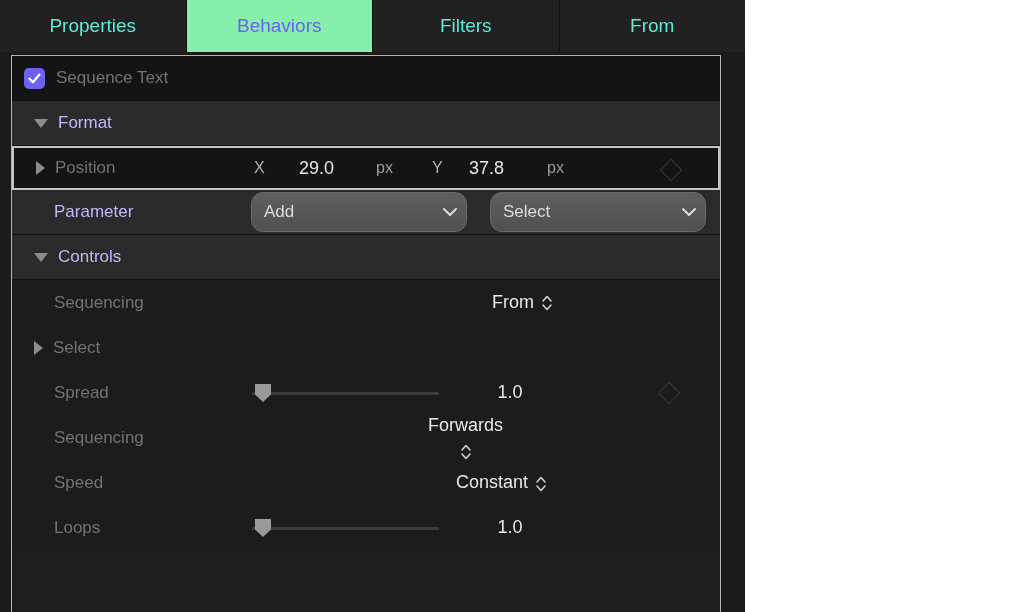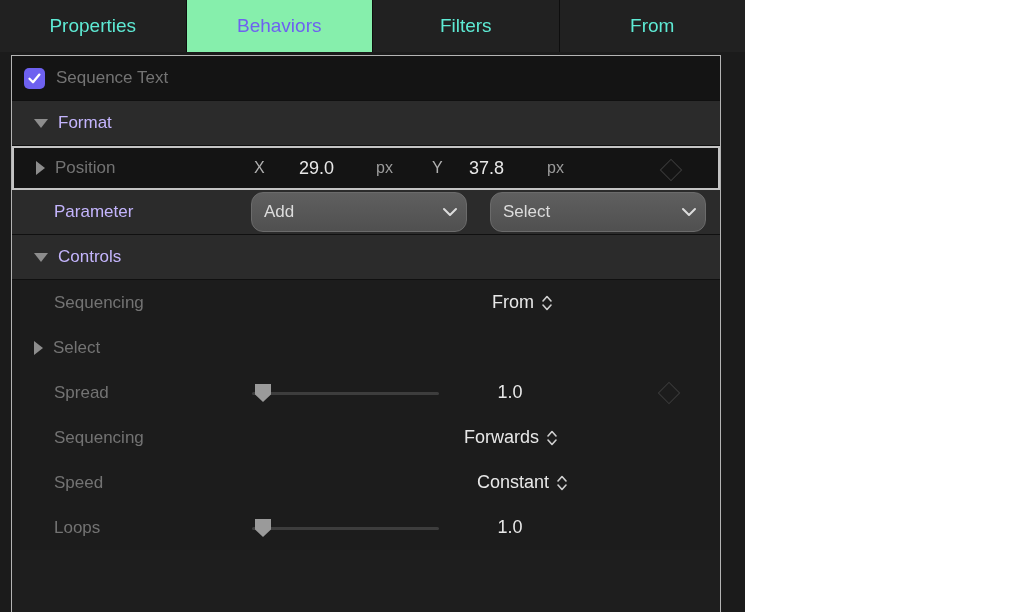--- a/index.html
+++ b/index.html
@@ -321,32 +321,32 @@
       <div class="slider" style="left:240px; width:187px; top:14px;">
         <div class="strack"></div>
         <div class="sthumb" style="left:3px;"></div>
       </div>
       <span class="num" style="left:468px; width:60px; text-align:center;">1.0</span>
       <span class="kf" style="left:649px; top:15px;"></span>
     </div>
 
     <div class="row plain pad-left-42">
       <span class="lbl">Sequencing</span>
-      <div class="stepval" style="left:452px;">
+      <div class="stepval" style="left:416px;flex-direction:column;">
         <span>Forwards</span>
         <svg width="12" height="18" viewBox="0 0 12 18">
           <path d="M2 7 L6 2.5 L10 7" stroke="#cfcfcf" stroke-width="1.6" fill="none" stroke-linecap="round" stroke-linejoin="round"></path>
           <path d="M2 11 L6 15.5 L10 11" stroke="#cfcfcf" stroke-width="1.6" fill="none" stroke-linecap="round" stroke-linejoin="round"></path>
         </svg>
       </div>
     </div>
 
     <div class="row plain pad-left-42">
       <span class="lbl">Speed</span>
-      <div class="stepval" style="left:465px;">
+      <div class="stepval" style="left:444px;align-items:flex-end;">
         <span>Constant</span>
         <svg width="12" height="18" viewBox="0 0 12 18">
           <path d="M2 7 L6 2.5 L10 7" stroke="#cfcfcf" stroke-width="1.6" fill="none" stroke-linecap="round" stroke-linejoin="round"></path>
           <path d="M2 11 L6 15.5 L10 11" stroke="#cfcfcf" stroke-width="1.6" fill="none" stroke-linecap="round" stroke-linejoin="round"></path>
         </svg>
       </div>
     </div>
 
     <div class="row plain pad-left-42">
       <span class="lbl">Loops</span>

